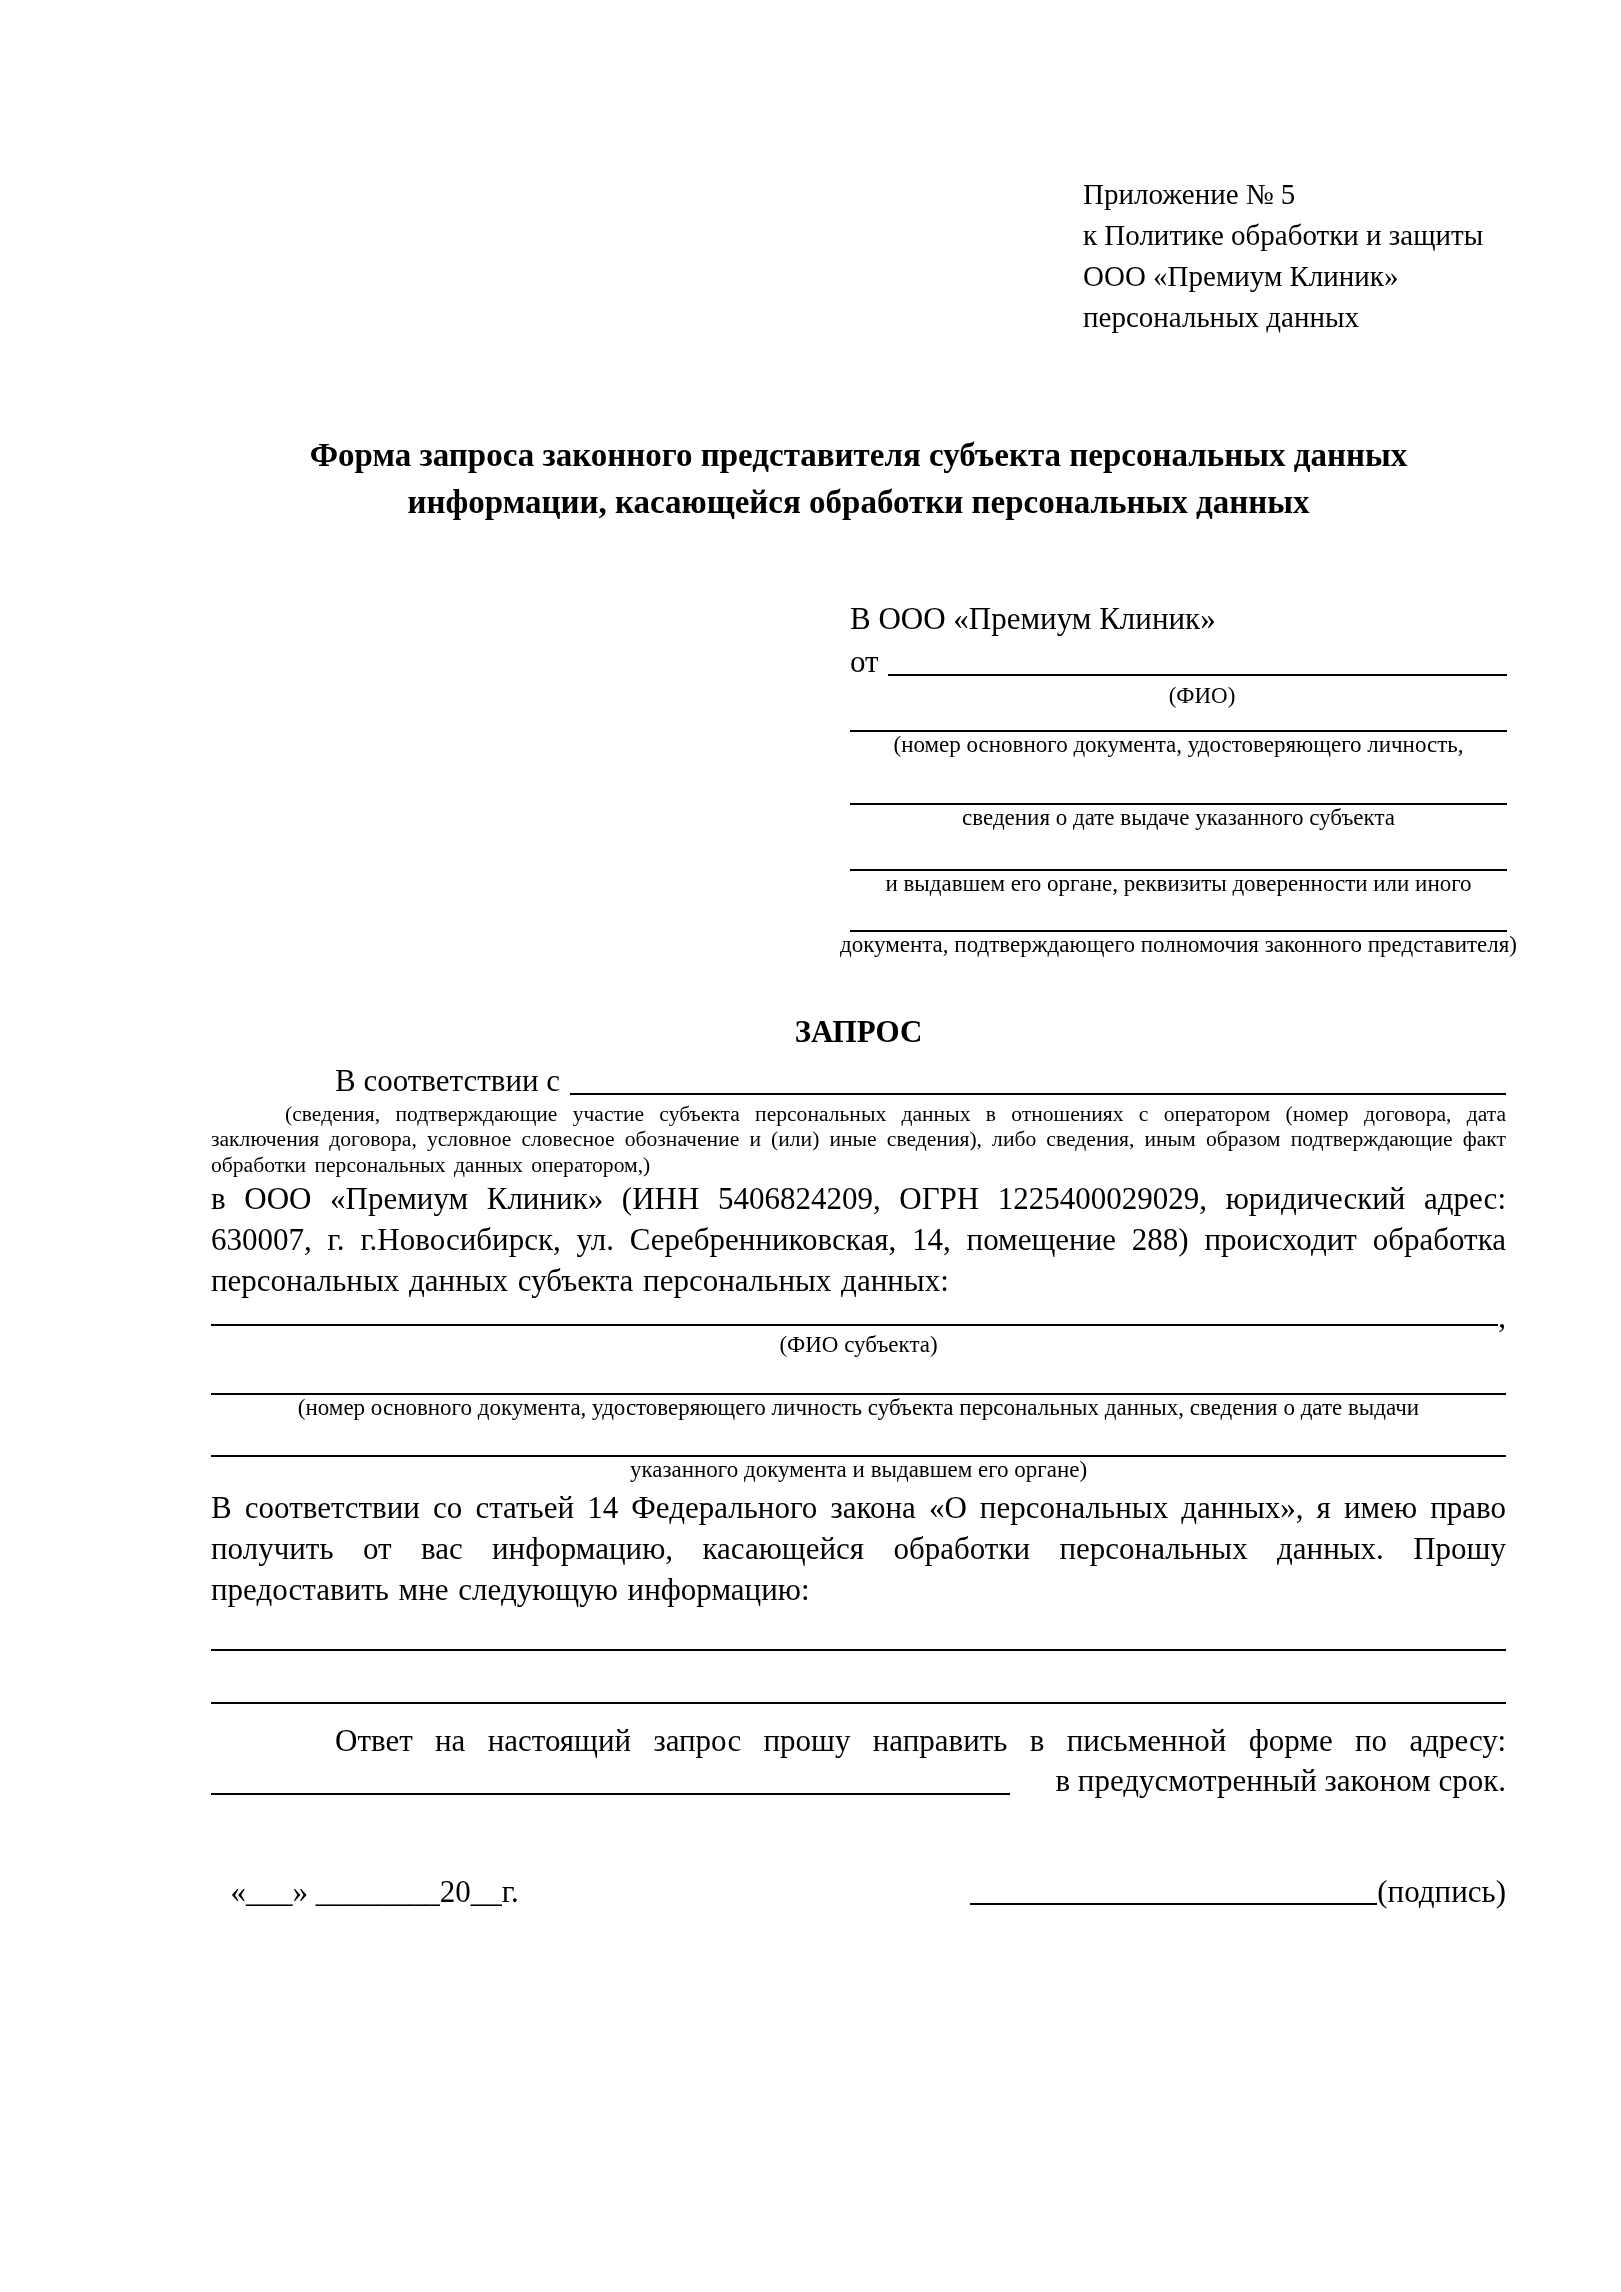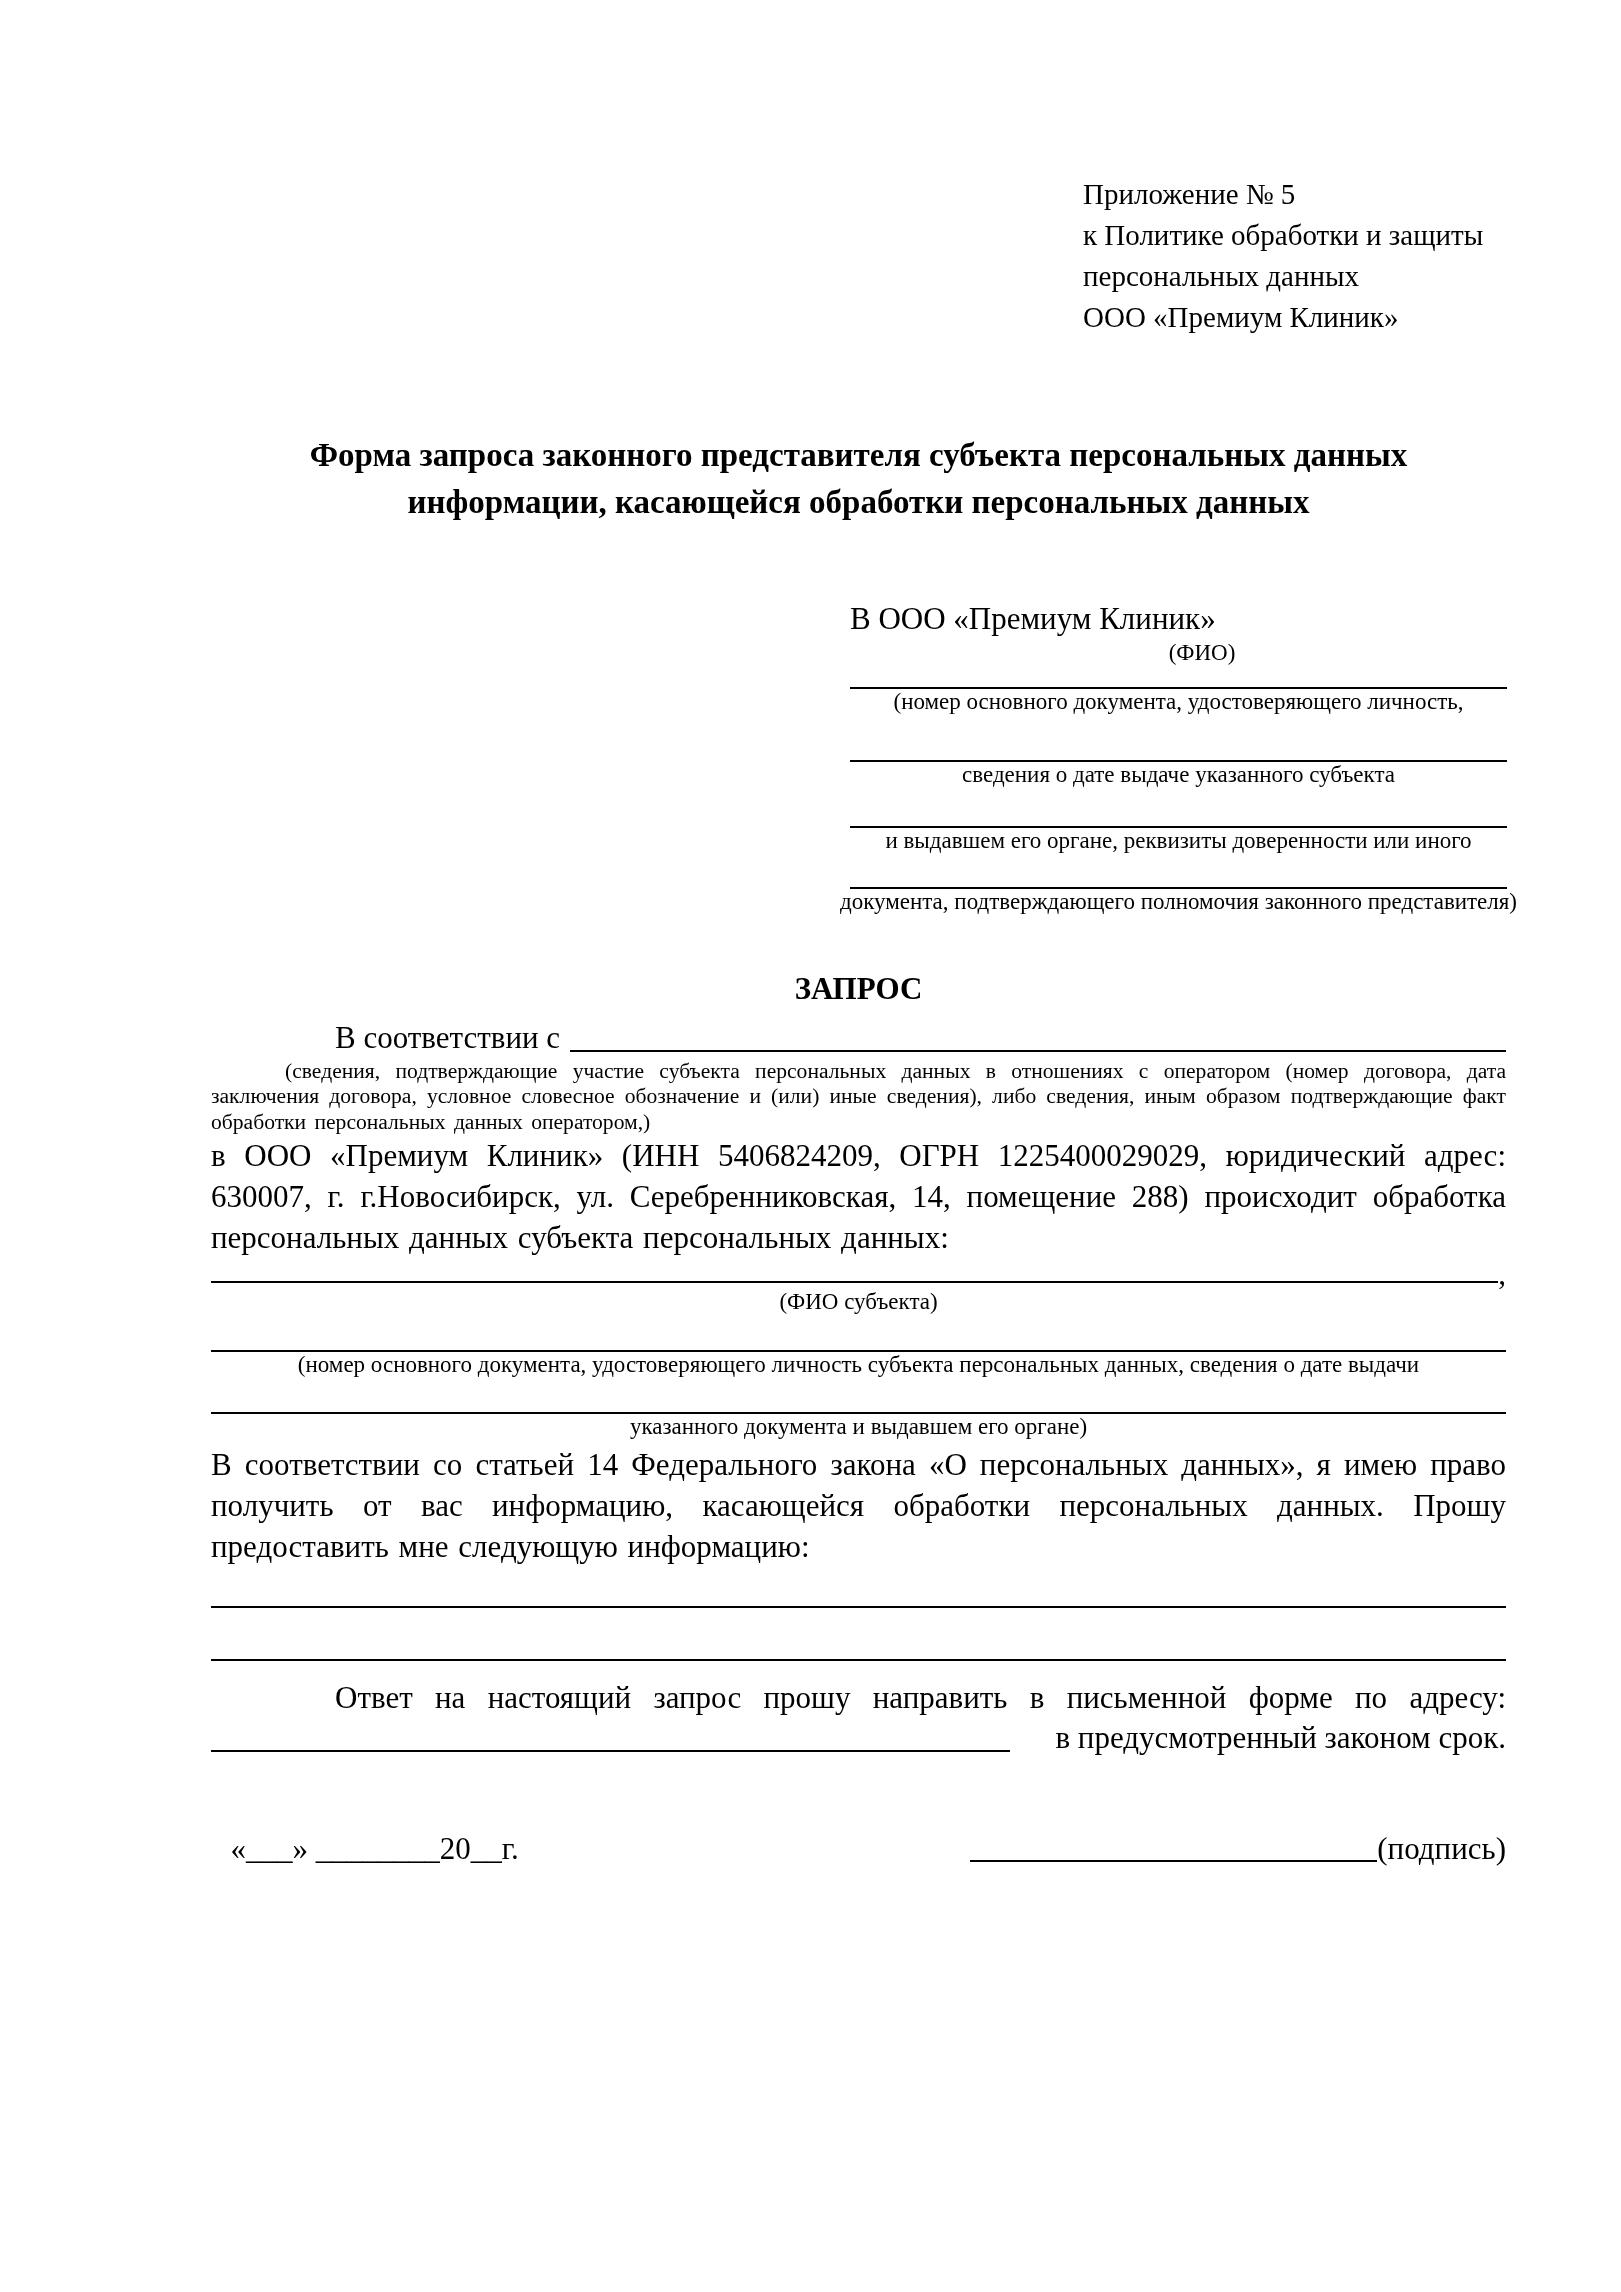--- a/index.html
+++ b/index.html
@@ -118,31 +118,35 @@
   .sig-cap { white-space: nowrap; }
 </style>
 </head>
 <body>
 
 <div class="page">
 
   <div class="appendix">
     <div>Приложение № 5</div>
     <div>к Политике обработки и защиты</div>
+    <div>ООО «Премиум Клиник»</div>
     <div>персональных данных</div>
-    <div>ООО «Премиум Клиник»</div>
   </div>
 
   <div class="doc-title">
     <div>Форма запроса законного представителя субъекта персональных данных</div>
     <div>информации, касающейся обработки персональных данных</div>
   </div>
 
   <div class="addressee">
     <div class="addr-to">В ООО «Премиум Клиник»</div>
+    <div class="flex-row">
+      <span>от</span>
+      <span class="fill"></span>
+    </div>
     <div class="small-cap fio-cap">(ФИО)</div>
 
     <div class="blank-line bl-1"></div>
     <div class="small-cap addr-cap">(номер основного документа, удостоверяющего личность,</div>
 
     <div class="blank-line bl-2"></div>
     <div class="small-cap addr-cap">сведения о дате выдаче указанного субъекта</div>
 
     <div class="blank-line bl-3"></div>
     <div class="small-cap addr-cap">и выдавшем его органе, реквизиты доверенности или иного</div>

